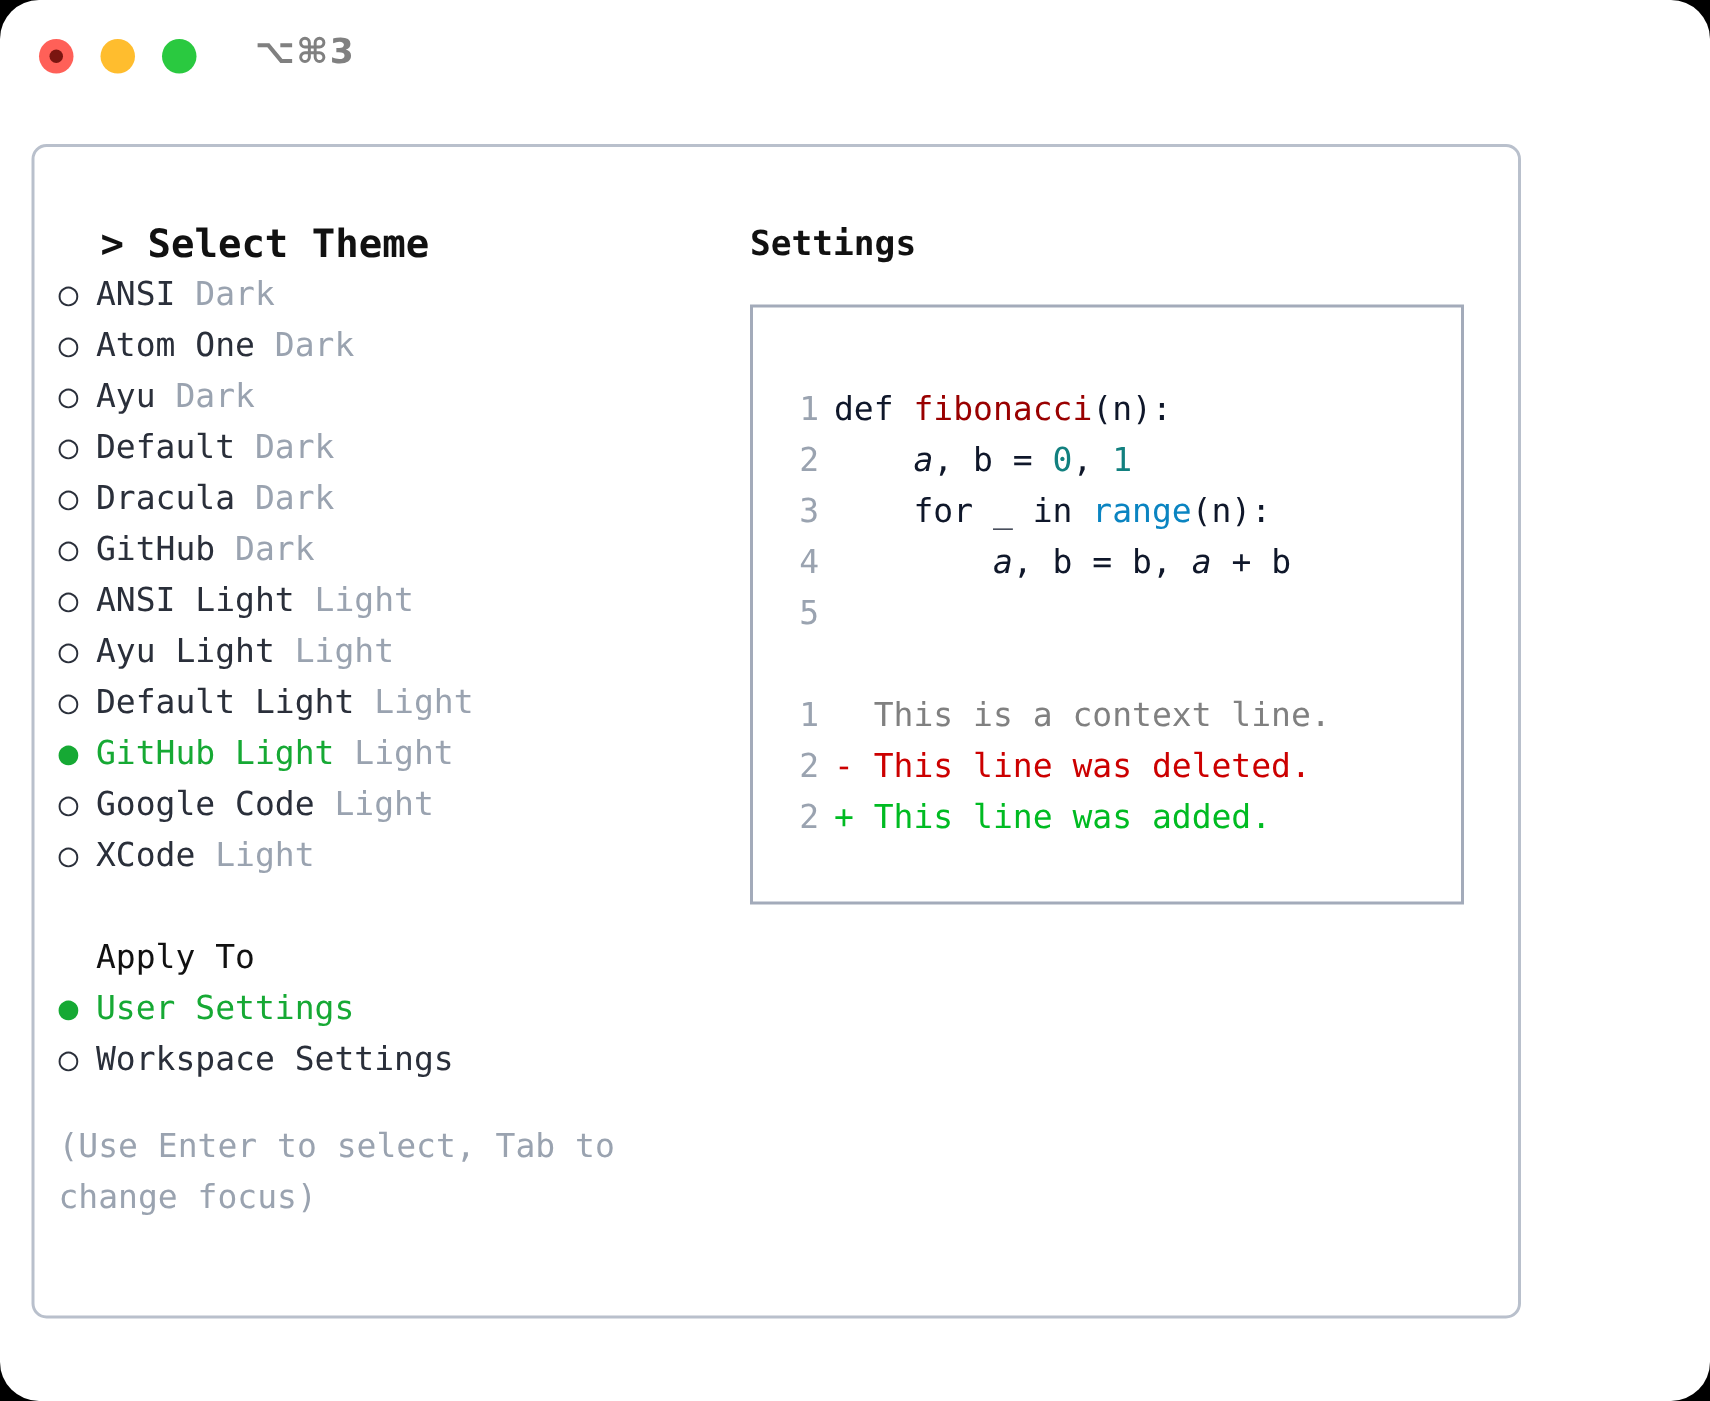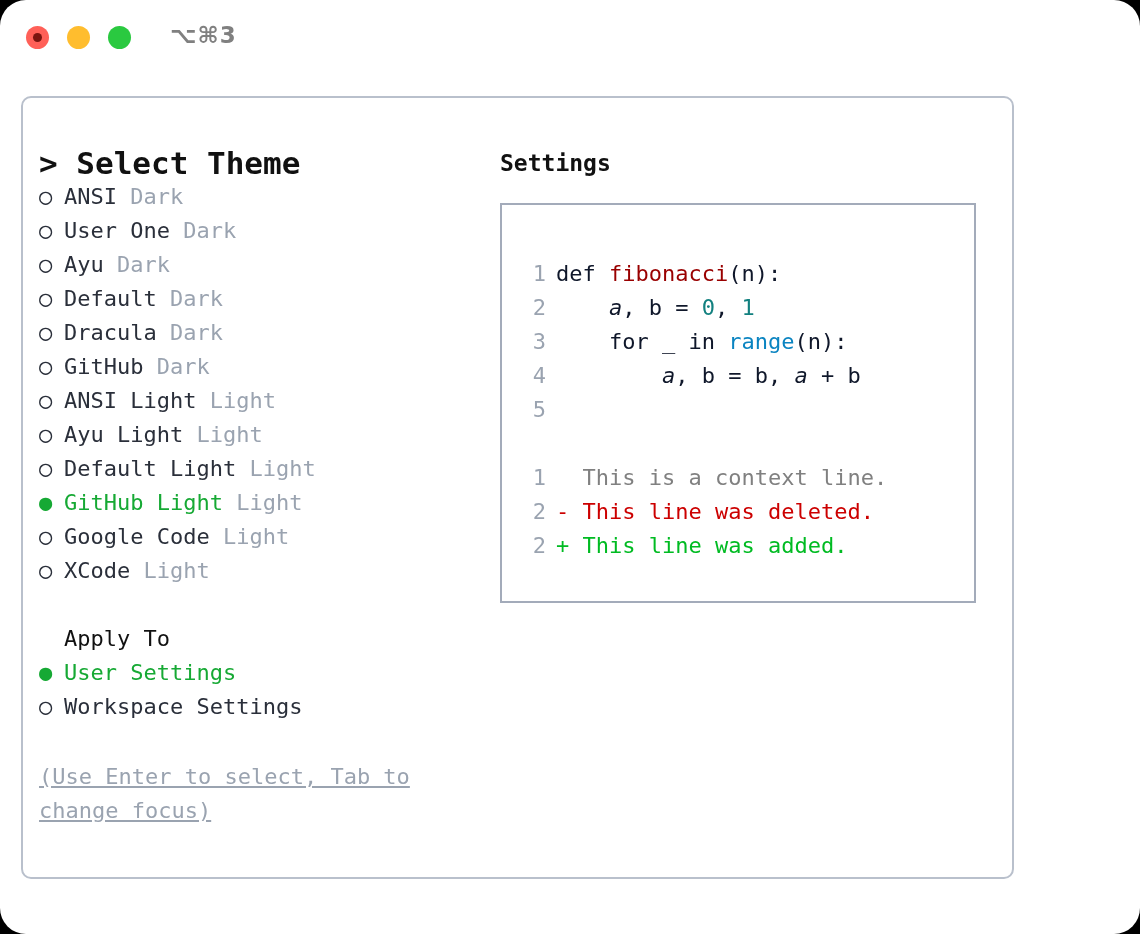--- a/index.html
+++ b/index.html
@@ -91,25 +91,26 @@
     left: 16px; top: 48px;
     width: 430px;
   }
   .right-col {
     position: absolute;
     left: 477px; top: 48px;
     width: 500px;
   }
 
   .section-title {
-    font-size: 31px;
+    font-size: 26px;
     font-weight: bold;
     color: #111111;
     line-height: 34px;
     white-space: pre;
+    margin-left: 28px;
   }
 
   .theme-row {
     display: flex;
     align-items: baseline;
     line-height: 34px;
     font-size: 22px;
     white-space: pre;
   }
   .radio {
@@ -138,26 +139,25 @@
     display: flex;
     align-items: baseline;
     line-height: 34px;
     font-size: 22px;
     white-space: pre;
   }
   .apply-label { color: #2a2f3a; }
   .apply-row.selected .apply-label { color: #16a934; }
 
   .hint {
-    margin-top: 36px;
+    margin-top: 24px;
     font-size: 22px;
     line-height: 34px;
     color: #9aa3b0;
     width: 400px;
-    text-decoration: underline;
   }
 
   
   .preview-title {
     font-size: 23px;
     font-weight: bold;
     color: #111111;
     line-height: 34px;
     white-space: pre;
   }
@@ -208,21 +208,21 @@
     <div class="title-text">⌥⌘3</div>
   </div>
 
   <div class="panel">
     <div class="columns">
 
       <div class="left-col">
         <div class="section-title">&gt; Select Theme</div>
         <div id="theme-list">
             <div class="theme-row"><span class="radio">○</span><span class="theme-name">ANSI</span><span> </span><span class="theme-cat">Dark</span></div>
-            <div class="theme-row"><span class="radio">○</span><span class="theme-name">User One</span><span> </span><span class="theme-cat">Dark</span></div>
+            <div class="theme-row"><span class="radio">○</span><span class="theme-name">Atom One</span><span> </span><span class="theme-cat">Dark</span></div>
             <div class="theme-row"><span class="radio">○</span><span class="theme-name">Ayu</span><span> </span><span class="theme-cat">Dark</span></div>
             <div class="theme-row"><span class="radio">○</span><span class="theme-name">Default</span><span> </span><span class="theme-cat">Dark</span></div>
             <div class="theme-row"><span class="radio">○</span><span class="theme-name">Dracula</span><span> </span><span class="theme-cat">Dark</span></div>
             <div class="theme-row"><span class="radio">○</span><span class="theme-name">GitHub</span><span> </span><span class="theme-cat">Dark</span></div>
             <div class="theme-row"><span class="radio">○</span><span class="theme-name">ANSI Light</span><span> </span><span class="theme-cat">Light</span></div>
             <div class="theme-row"><span class="radio">○</span><span class="theme-name">Ayu Light</span><span> </span><span class="theme-cat">Light</span></div>
             <div class="theme-row"><span class="radio">○</span><span class="theme-name">Default Light</span><span> </span><span class="theme-cat">Light</span></div>
             <div class="theme-row selected"><span class="radio sel">●</span><span class="theme-name">GitHub Light</span><span> </span><span class="theme-cat">Light</span></div>
             <div class="theme-row"><span class="radio">○</span><span class="theme-name">Google Code</span><span> </span><span class="theme-cat">Light</span></div>
             <div class="theme-row"><span class="radio">○</span><span class="theme-name">XCode</span><span> </span><span class="theme-cat">Light</span></div>

